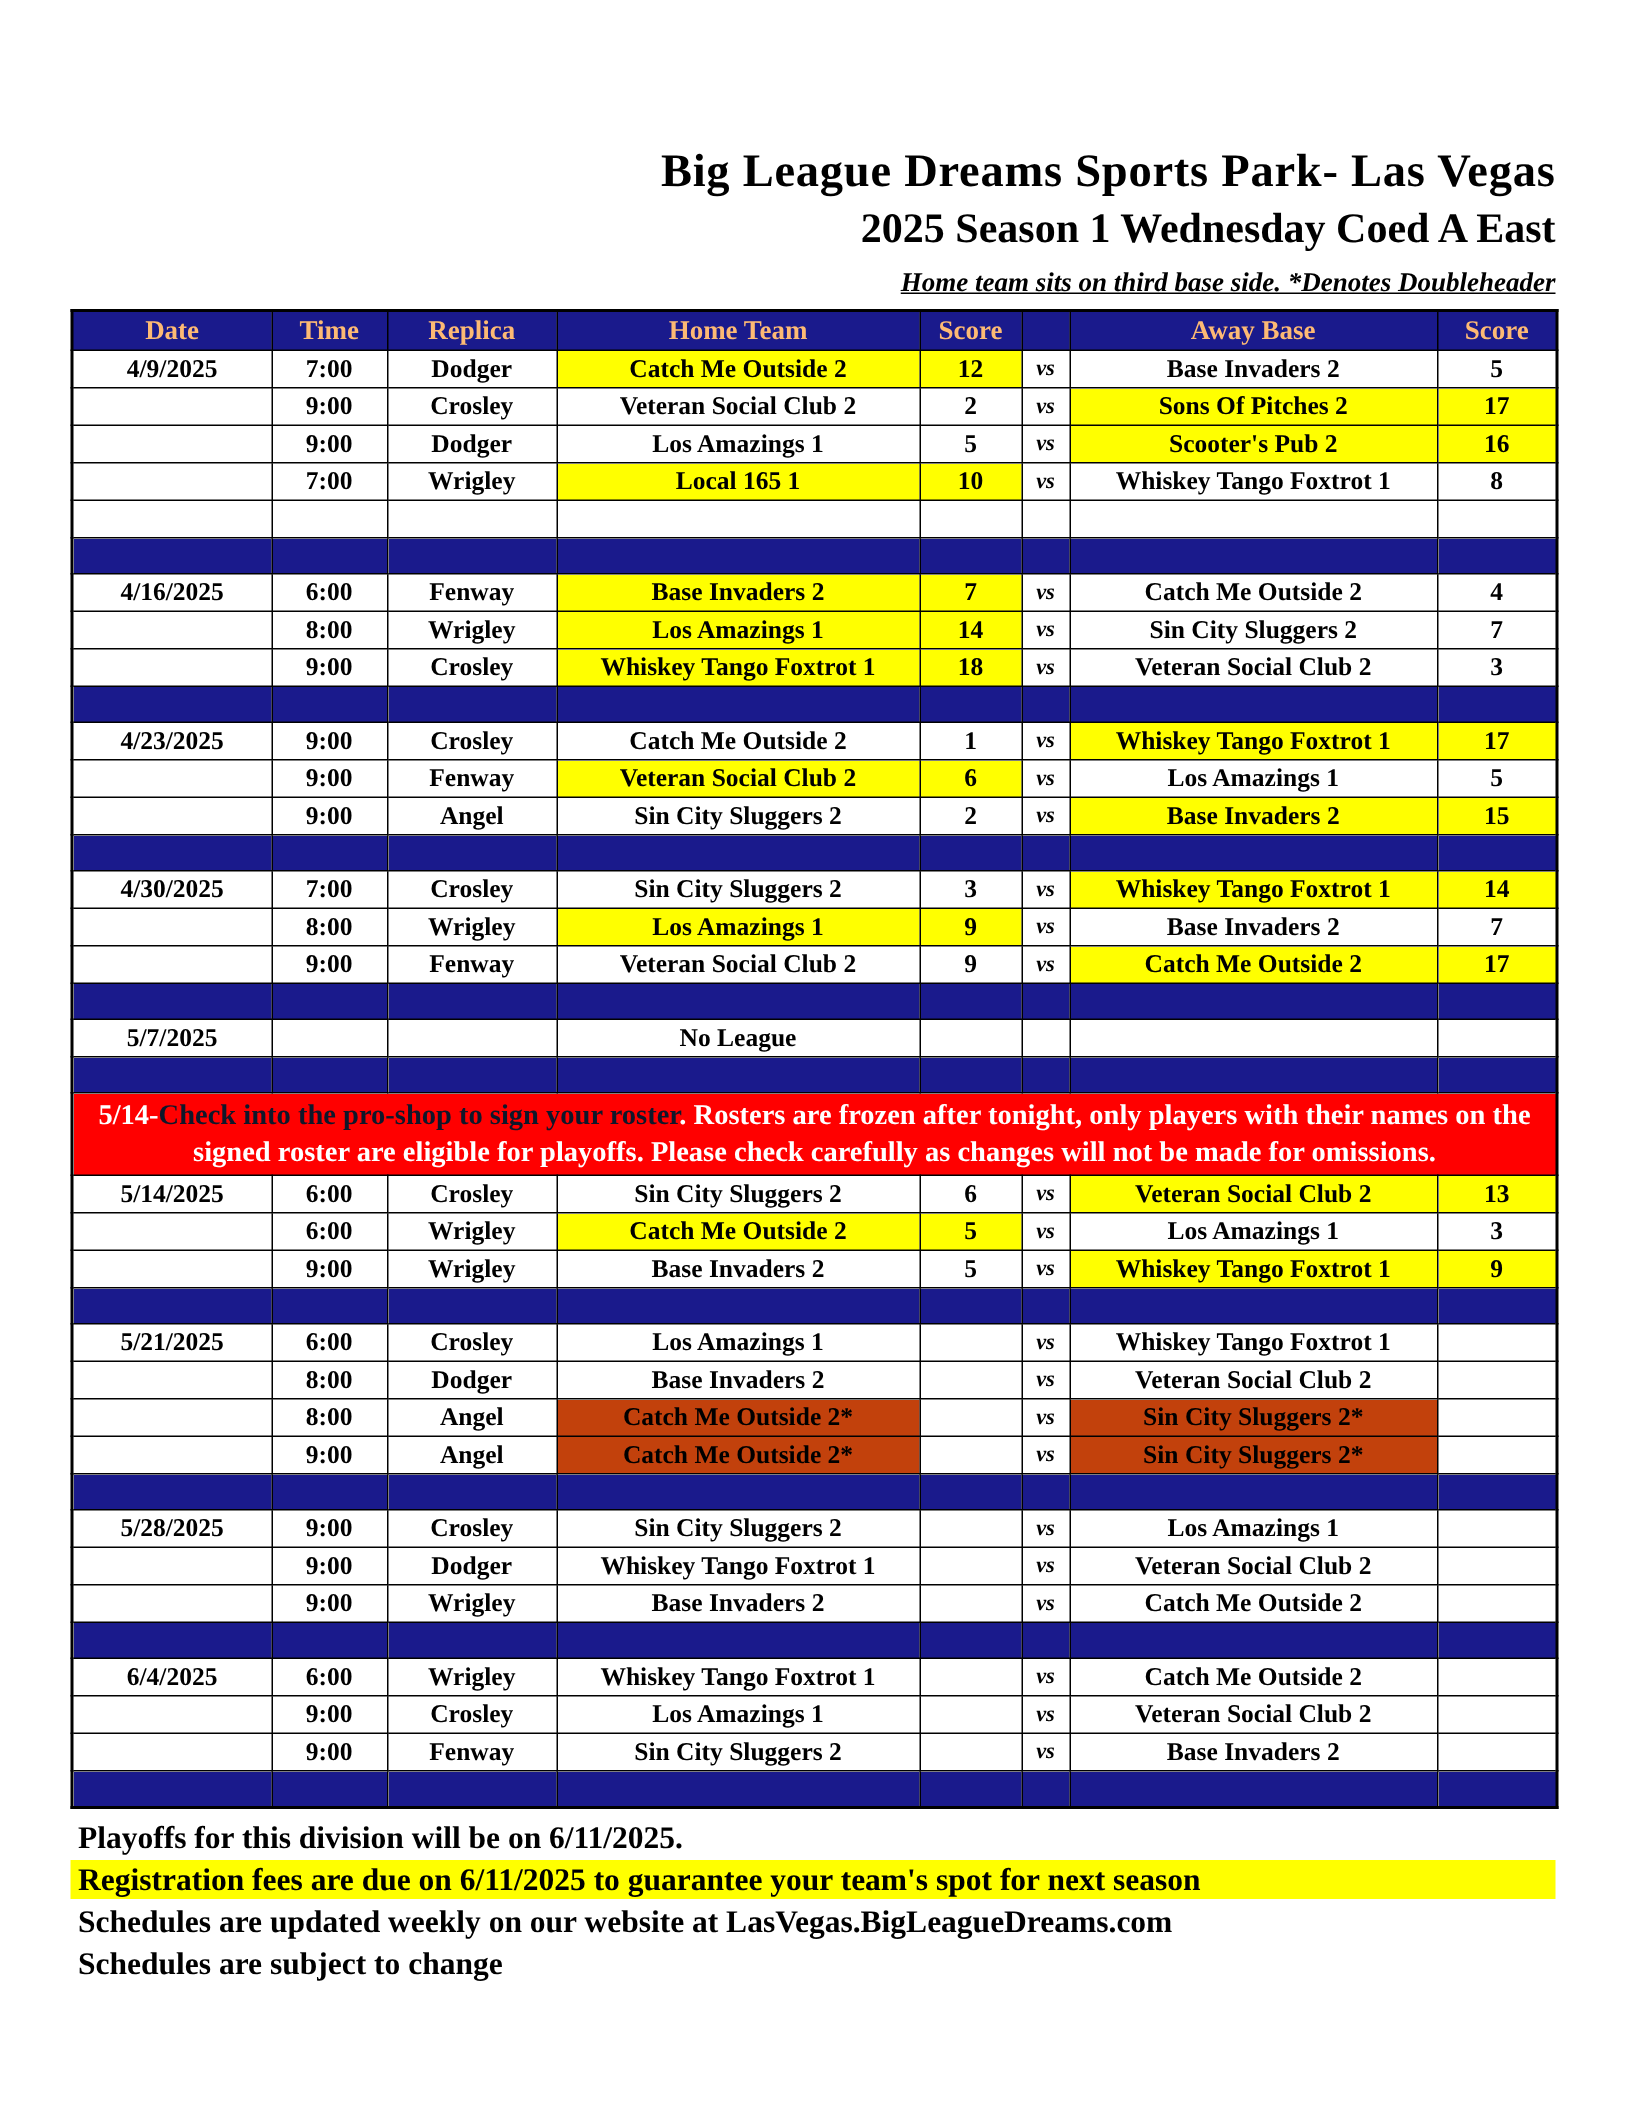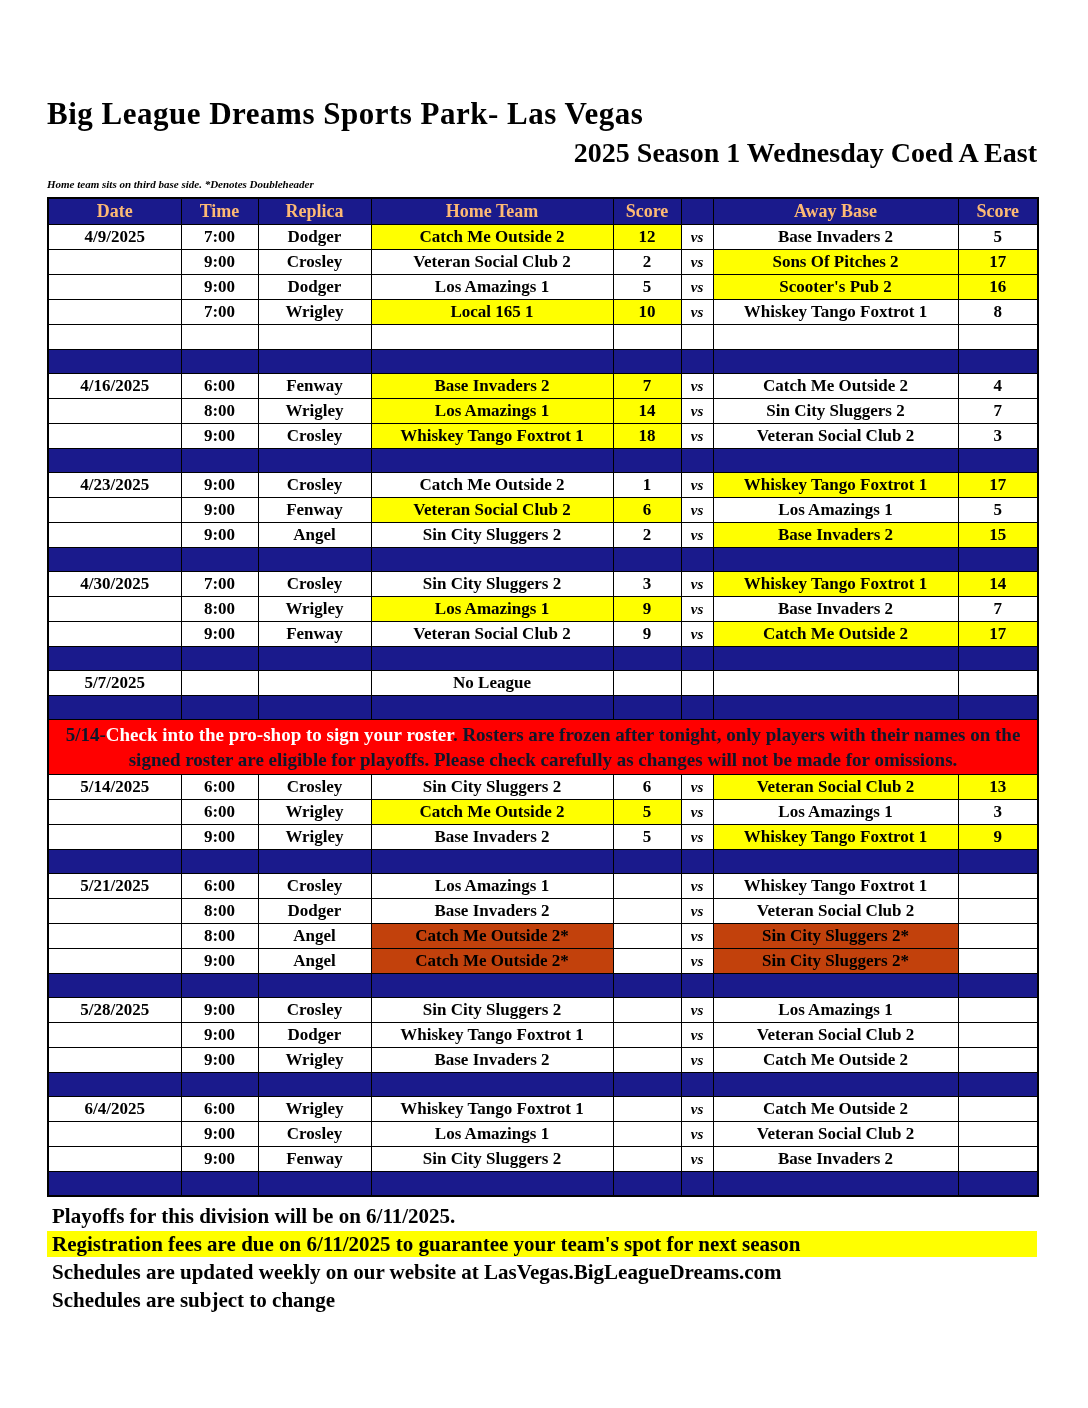--- a/index.html
+++ b/index.html
@@ -3,29 +3,29 @@
 <meta charset="utf-8">
 <style>
   html,body{margin:0;padding:0;}
   body{
     width:1088px;height:1408px;background:#ffffff;
     font-family:"Liberation Serif",serif;color:#000;
     position:relative;overflow:hidden;
   }
   .container{width:990px;margin-left:47px;}
   .page-title{
-    text-align:left;font-weight:bold;font-size:31px;
+    text-align:right;font-weight:bold;font-size:31px;
     padding-top:96px;letter-spacing:0.5px;
   }
   .page-subtitle{
     text-align:right;font-weight:bold;font-size:28px;margin-top:5px;
   }
   .page-note{
-    text-align:left;font-weight:bold;font-style:italic;
-    font-size:11px;margin-top:9px;margin-bottom:7px;
+    text-align:right;font-weight:bold;font-style:italic;
+    font-size:18px;margin-top:9px;margin-bottom:7px;text-decoration:underline;
   }
   table.schedule{
     border-collapse:collapse;width:990px;table-layout:fixed;
     border:2.5px solid #000;
   }
   col.c-date{width:133px;}
   col.c-time{width:77px;}
   col.c-replica{width:113px;}
   col.c-home{width:242px;}
   col.c-score1{width:68px;}
@@ -42,22 +42,22 @@
     white-space:nowrap;overflow:hidden;
   }
   tr.sep-row td{background:#1a1a8c;height:23px;}
   td.hl-yellow{background:#ffff00;}
   td.hl-blue{background:#c2410c;}
   td.vs{font-style:italic;font-weight:bold;font-size:15px;}
   td.notice-cell{
     background:#ff0000;height:52px;font-size:19px;text-align:center;
     padding:1px 10px;white-space:normal;line-height:1.34;
   }
-  .notice-white{color:#0f172a;}
-  .notice-yellow{color:#ffffff;}
+  .notice-white{color:#ffffff;}
+  .notice-yellow{color:#0f172a;}
   .footer{margin-top:6px;}
   .footer-line{
     font-weight:bold;font-size:21px;line-height:26px;
     padding-left:5px;margin-top:2px;
   }
   .footer-line.hl{background:#ffff00;width:985px;}
 </style>
 </head>
 <body>
 

